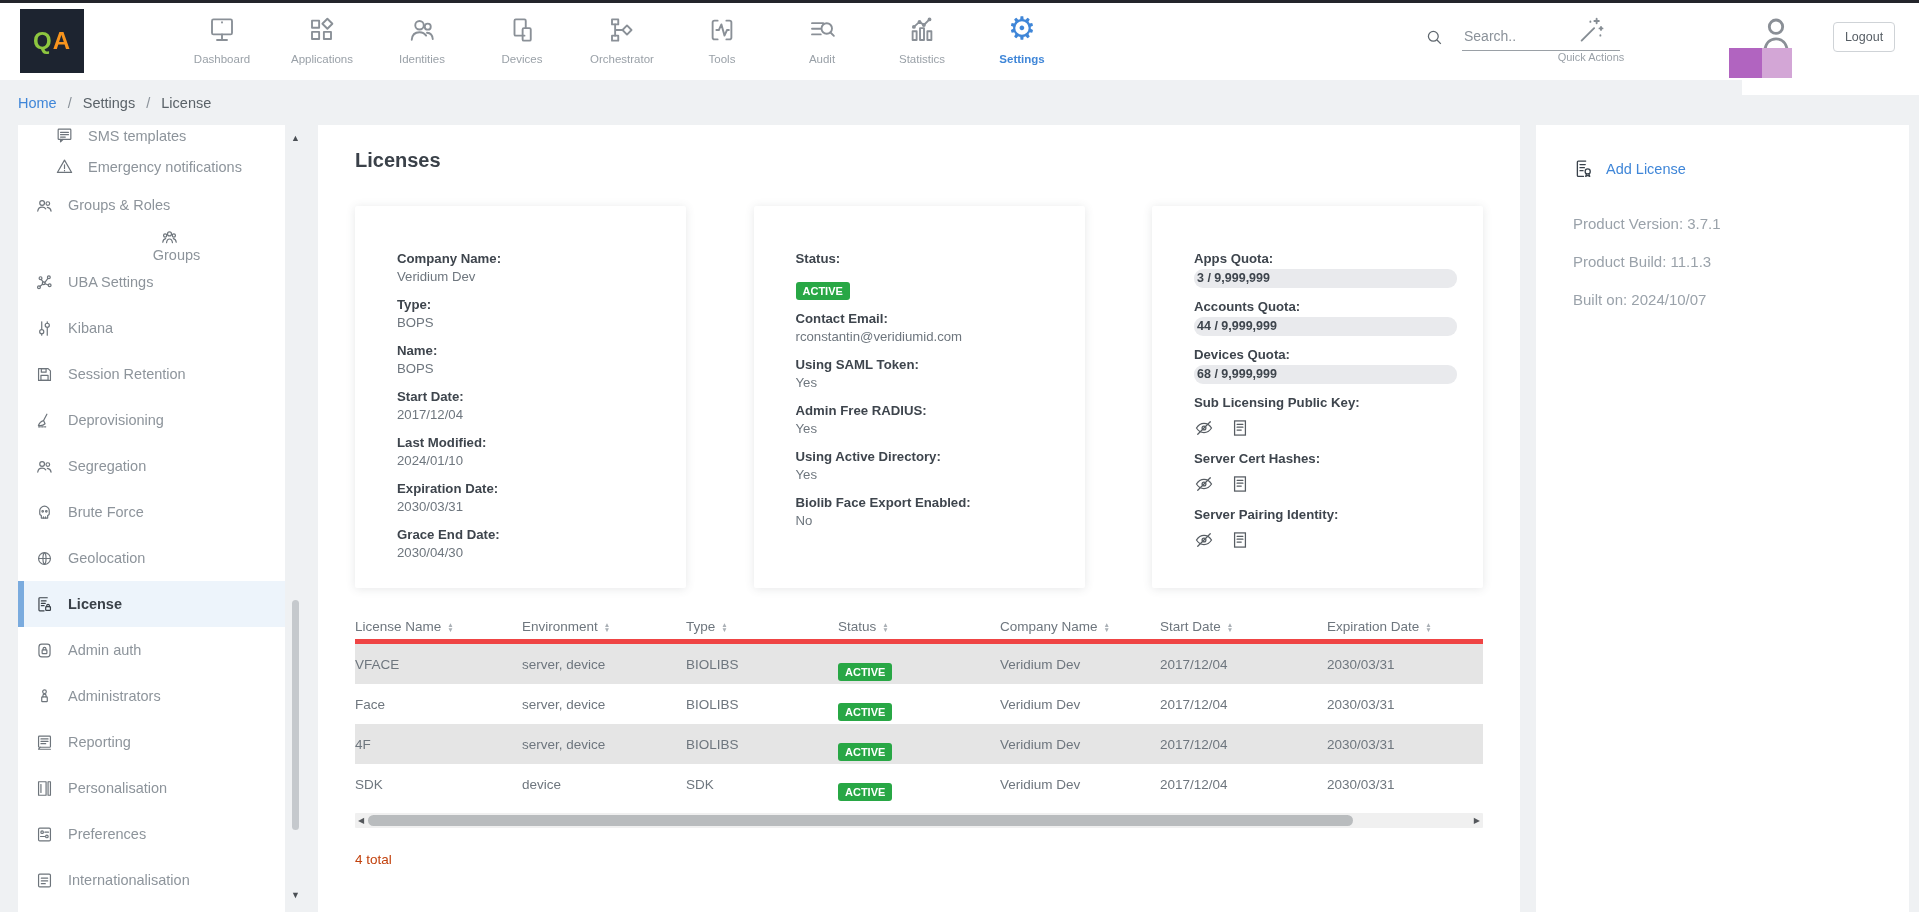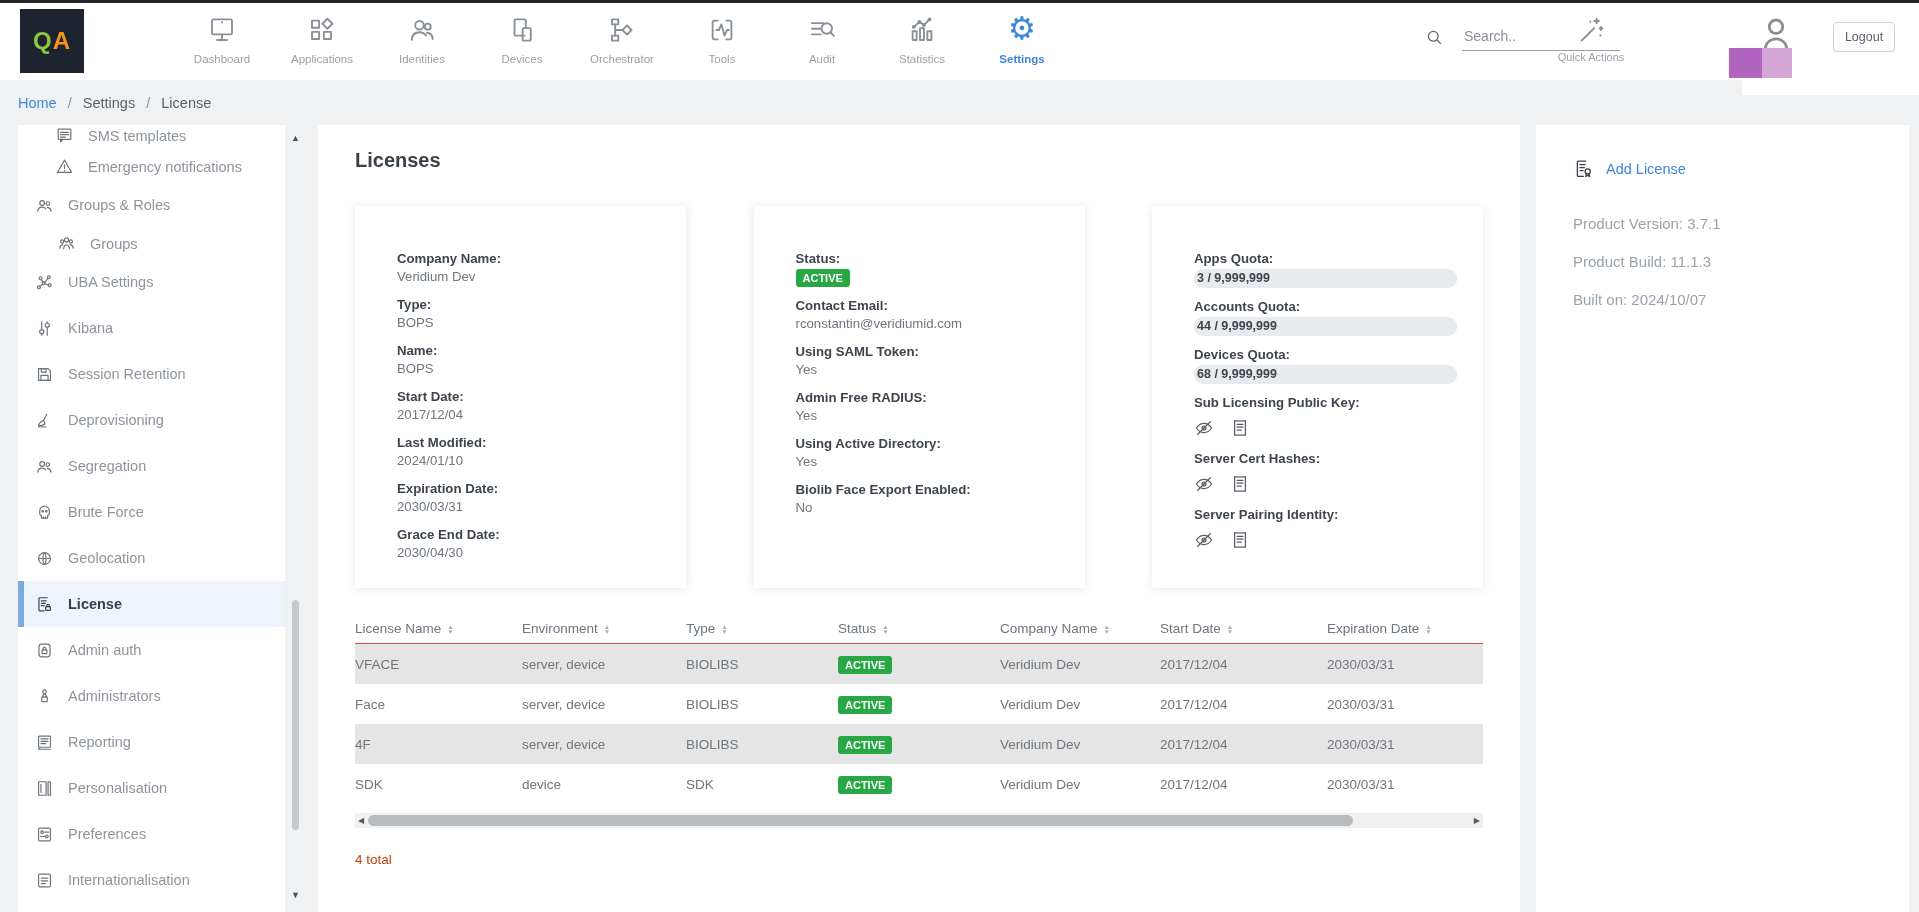--- a/index.html
+++ b/index.html
@@ -33,46 +33,46 @@
   .white-patch { position:absolute; left:1742px; top:80px; width:177px; height:15px; background:#fff; z-index:6;}
   .crumb { position:absolute; left:18px; top:95px; font-size:14.5px; color:#5a6268; }
   .crumb .home { color:#3f86d8; cursor:pointer; }
   .crumb .sep { color:#8a9199; margin:0 7px; }
   
   .sidebar-card { position:absolute; left:18px; top:125px; width:267px; height:790px; background:#fff; overflow:hidden; padding-top:0; }
   .sb-item { height:38px; display:flex; align-items:center; font-size:14.5px; color:#8d949b; cursor:pointer; position:relative;}
   .sb-item svg { width:19px; height:19px; stroke:#6d747b; fill:none; stroke-width:1.5; stroke-linecap:round; stroke-linejoin:round; margin-right:14px; flex:0 0 auto;}
   .sb-item.lvl0 { padding-left:17px; height:46px; }
   .sb-item.lvl1 { padding-left:37px; height:31px; }
-  .sb-item.lvl2 { padding-left:39px; height:31px; }
+  .sb-item.lvl2 { padding-left:50px; height:31px;flex-direction:column; }
   .sb-item.first { margin-top:-5px; }
   .sb-item.selected { background:#edf4fb; color:#3a4149; font-weight:bold; }
   .sb-item.selected::before { content:""; position:absolute; left:0; top:0; bottom:0; width:6px; background:#7aabde; }
   .sb-item.selected svg { stroke:#3a4149; }
   .sb-scroll-up { position:absolute; left:291px; top:133px; font-size:9px; color:#4a4f54; z-index:4;}
   .sb-scroll-dn { position:absolute; left:291px; top:890px; font-size:9px; color:#4a4f54; z-index:4;}
   .sb-thumb { position:absolute; left:292px; top:600px; width:7px; height:230px; background:#c5c9cd; border-radius:4px; z-index:4;}
   
   .main-card { position:absolute; left:318px; top:125px; width:1202px; height:790px; background:#fff; padding:0 37px; }
   .page-title { font-size:20px; font-weight:bold; color:#3a4149; margin-top:24px; }
   .cards-row { display:flex; justify-content:space-between; margin-top:34px; }
   .info-card { width:331px; height:382px; background:#fff; box-shadow:0 1px 10px rgba(60,70,80,0.13); border-radius:2px; padding:44px 26px 0 42px; }
   .fg { margin-bottom:10px; }
   .fg .lbl { font-size:13.2px; font-weight:bold; color:#3e454d; line-height:17px; }
   .fg .val { font-size:13.2px; color:#6e767e; line-height:19px; }
   .badge { display:inline-block; background:#28a745; color:#fff; font-size:11px; font-weight:bold;
-    padding:3px 7px; border-radius:3px; line-height:12px; margin-top:2px;}
+    padding:3px 7px; border-radius:3px; line-height:12px; margin-top:15px;}
   .quota-bar { background:#e9eaed; border-radius:9px; height:19px; font-size:12.5px; font-weight:bold; color:#3e454d;
     line-height:19px; padding-left:3px; margin-top:2px; width:263px;}
   .icon-pair { display:flex; gap:16px; margin:7px 0 12px 0; }
   .icon-pair svg { width:20px; height:20px; stroke:#565c62; fill:none; stroke-width:1.5; stroke-linecap:round; cursor:pointer;}
   
   .lic-table { margin-top:26px; }
   .t-head { display:grid; grid-template-columns:167px 164px 152px 162px 160px 167px 1fr; height:30px;
-    align-items:center; font-size:13.5px; color:#6e767e; border-bottom:1px solid #ef4444; }
+    align-items:center; font-size:13.5px; color:#6e767e; border-bottom:5px solid #ef4444; }
   .t-row { display:grid; grid-template-columns:167px 164px 152px 162px 160px 167px 1fr; height:40px;
     align-items:center; font-size:13.5px; color:#6e767e; }
   .t-row.alt { background:#e5e5e5; }
   .t-row:last-child { border-bottom:1px solid #e2e5e8; }
   .sort { display:inline-flex; flex-direction:column; vertical-align:middle; margin-left:6px; color:#aab0b6; }
   .sort i { font-style:normal; font-size:6.5px; line-height:5px; }
   
   .hscroll { margin-top:9px; height:15px; background:#f0f0f0; position:relative; border-radius:1px;}
   .hscroll .arr { position:absolute; top:3px; font-size:8px; color:#55585c; }
   .hscroll .arr.l { left:3px; } .hscroll .arr.r { right:3px; }

